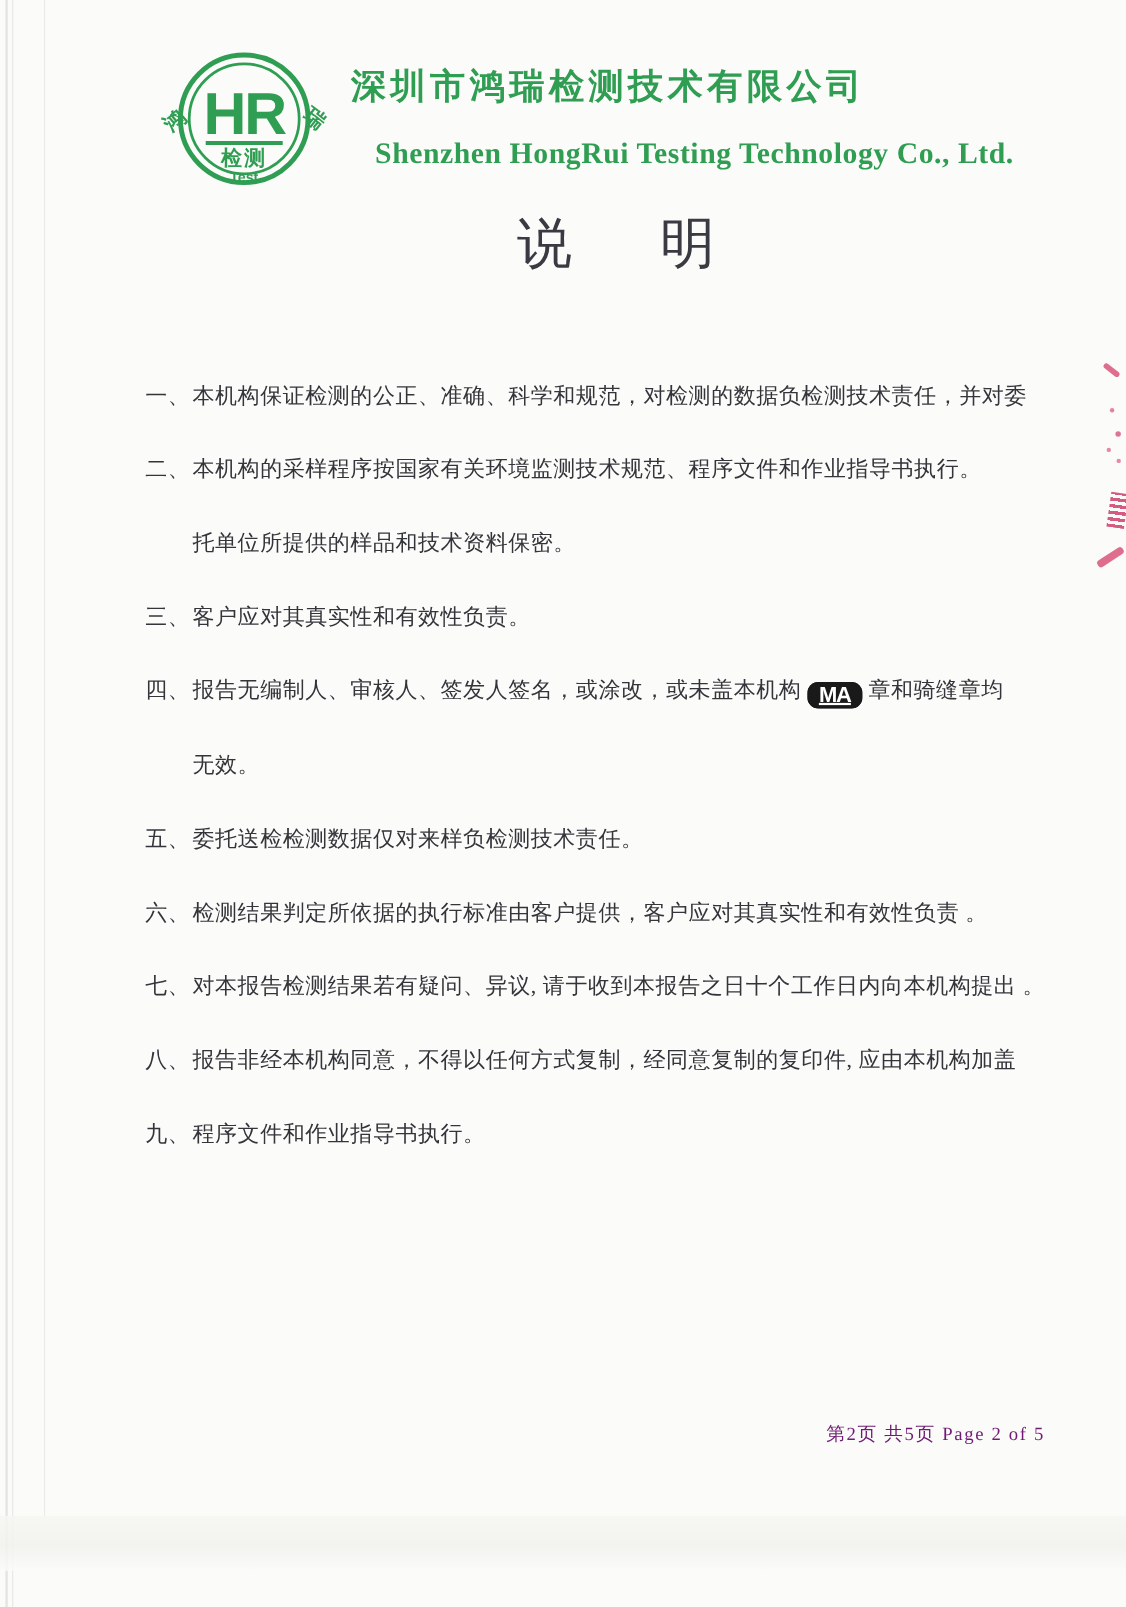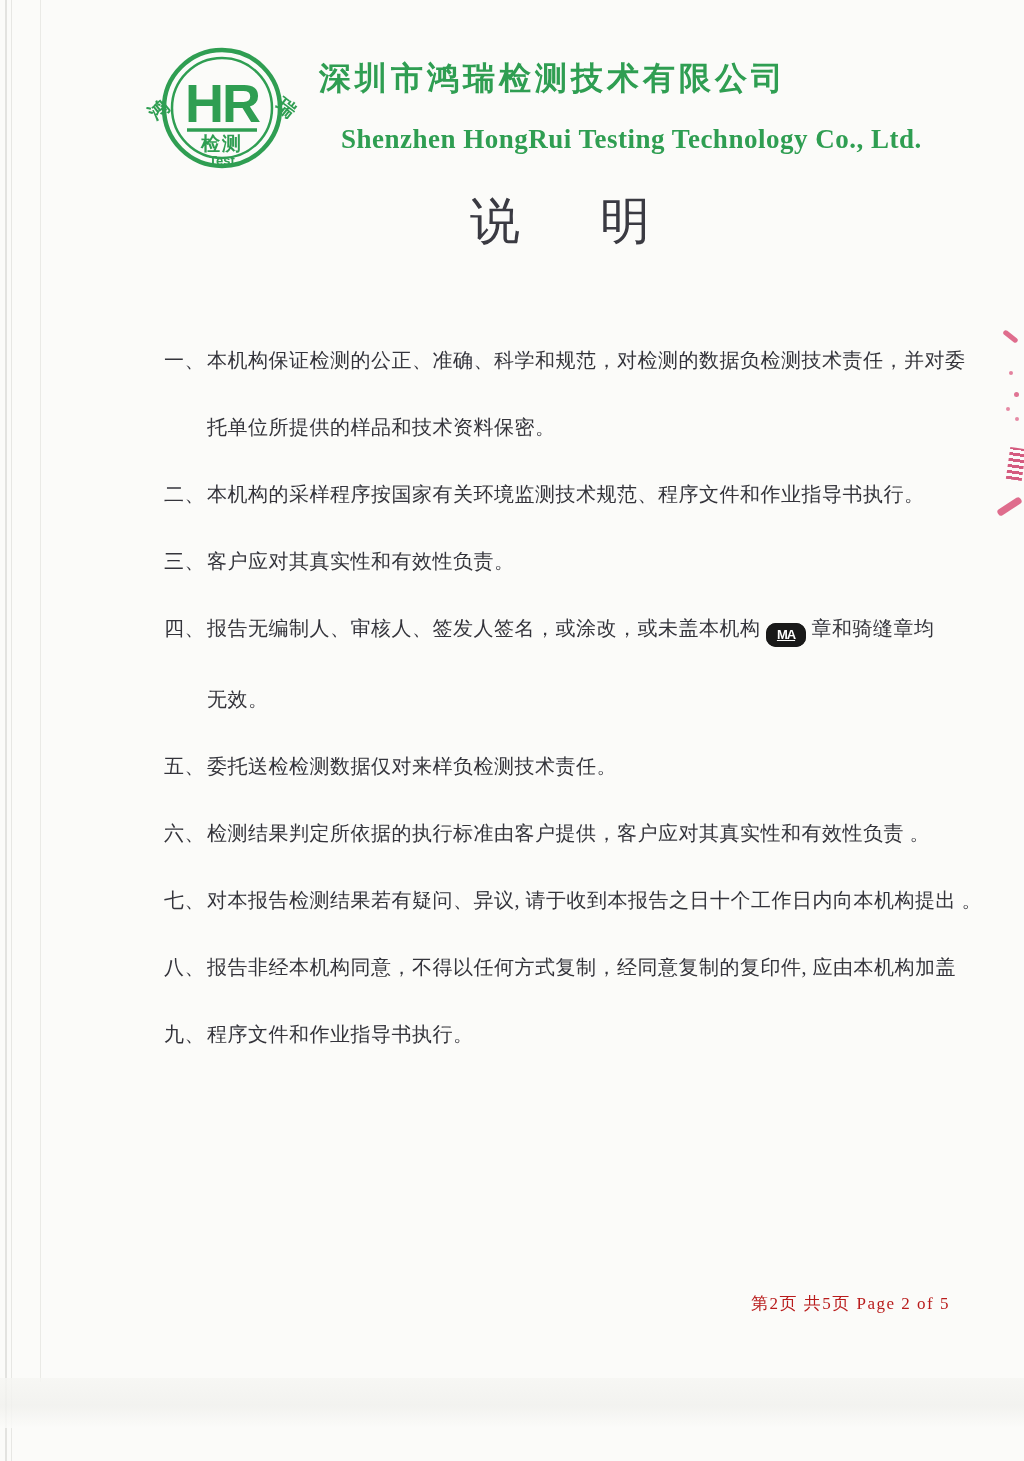--- a/index.html
+++ b/index.html
@@ -48,48 +48,48 @@
   }
 
   
   .doc-title {
     position: absolute; left: 470px; top: 188px; width: 180px;
     display: flex; justify-content: space-between;
     font-size: 50px; font-weight: 500; color: #3a3a42;
   }
 
   
-  .notes { position: absolute; left: 164px; top: 346px; width: 830px; }
+  .notes { position: absolute; left: 132px; top: 346px; width: 830px; }
   .note-line {
     white-space: nowrap;
     font-size: 20px; line-height: 29px;
     margin-bottom: 38px;
     color: #34343b;
     letter-spacing: 0.5px;
     padding-left: 43px; text-indent: -43px;
   }
   .note-num { display: inline-block; width: 43px; text-indent: 0; }
   .note-line.no-num { text-indent: 0; }
   .ma-badge {
     display: inline-block; text-indent: 0;
-    width: 40px; height: 24px;
+    width: 50px; height: 24px;
     background: #191919; color: #ffffff;
     border-radius: 10px;
     font-family: "Liberation Sans", "DejaVu Sans", sans-serif;
-    font-weight: 700; font-size: 13px; line-height: 24px;
+    font-weight: 700; font-size: 20px; line-height: 24px;
     text-align: center; letter-spacing: -1px;
     vertical-align: -4px;
     box-shadow: inset 0 0 0 1px #191919;
     text-decoration: underline;
   }
 
   
   .page-footer {
     position: absolute; right: 74px; top: 1292px;
-    font-size: 17px; color: #b91c1c; letter-spacing: 1.5px;
+    font-size: 17px; color: #701a75; letter-spacing: 1.5px;
     white-space: nowrap;
   }
 
   
   .stamp-frag { position: absolute; pointer-events: none; }
   .stamp-s1 { left: 1002px; top: 334px; width: 17px; height: 5px;
               background: #d9537a; border-radius: 3px; transform: rotate(38deg); opacity: .85; }
   .stamp-d1 { left: 1009px; top: 371px; width: 4px; height: 4px; background: #dd6488; border-radius: 50%; opacity: .8; }
   .stamp-d2 { left: 1014px; top: 392px; width: 5px; height: 5px; background: #d9537a; border-radius: 50%; opacity: .8; }
   .stamp-d3 { left: 1006px; top: 407px; width: 4px; height: 4px; background: #dd6488; border-radius: 50%; opacity: .75; }
@@ -127,22 +127,22 @@
     <div class="company-en">Shenzhen HongRui Testing Technology Co., Ltd.</div>
   </header>
 
   <div class="doc-title">
     <span>说</span>
     <span>明</span>
   </div>
 
   <div class="notes">
       <div class="note-line"><span class="note-num">一、</span><span>本机构保证检测的公正、准确、科学和规范，对检测的数据负检测技术责任，并对委</span></div>
+      <div class="note-line"><span class="note-num">二、</span><span>本机构的采样程序按国家有关环境监测技术规范、程序文件和作业指导书执行。</span></div>
       <div class="note-line no-num"><span>托单位所提供的样品和技术资料保密。</span></div>
-      <div class="note-line"><span class="note-num">二、</span><span>本机构的采样程序按国家有关环境监测技术规范、程序文件和作业指导书执行。</span></div>
       <div class="note-line"><span class="note-num">三、</span><span>客户应对其真实性和有效性负责。</span></div>
       <div class="note-line"><span class="note-num">四、</span><span>报告无编制人、审核人、签发人签名，或涂改，或未盖本机构 </span><span class="ma-badge">MA</span><span> 章和骑缝章均</span></div>
       <div class="note-line no-num"><span>无效。</span></div>
       <div class="note-line"><span class="note-num">五、</span><span>委托送检检测数据仅对来样负检测技术责任。</span></div>
       <div class="note-line"><span class="note-num">六、</span><span>检测结果判定所依据的执行标准由客户提供，客户应对其真实性和有效性负责 。</span></div>
       <div class="note-line"><span class="note-num">七、</span><span>对本报告检测结果若有疑问、异议, 请于收到本报告之日十个工作日内向本机构提出 。</span></div>
       <div class="note-line"><span class="note-num">八、</span><span>报告非经本机构同意，不得以任何方式复制，经同意复制的复印件, 应由本机构加盖</span></div>
       <div class="note-line"><span class="note-num">九、</span><span>程序文件和作业指导书执行。</span></div>
     </div>
 

